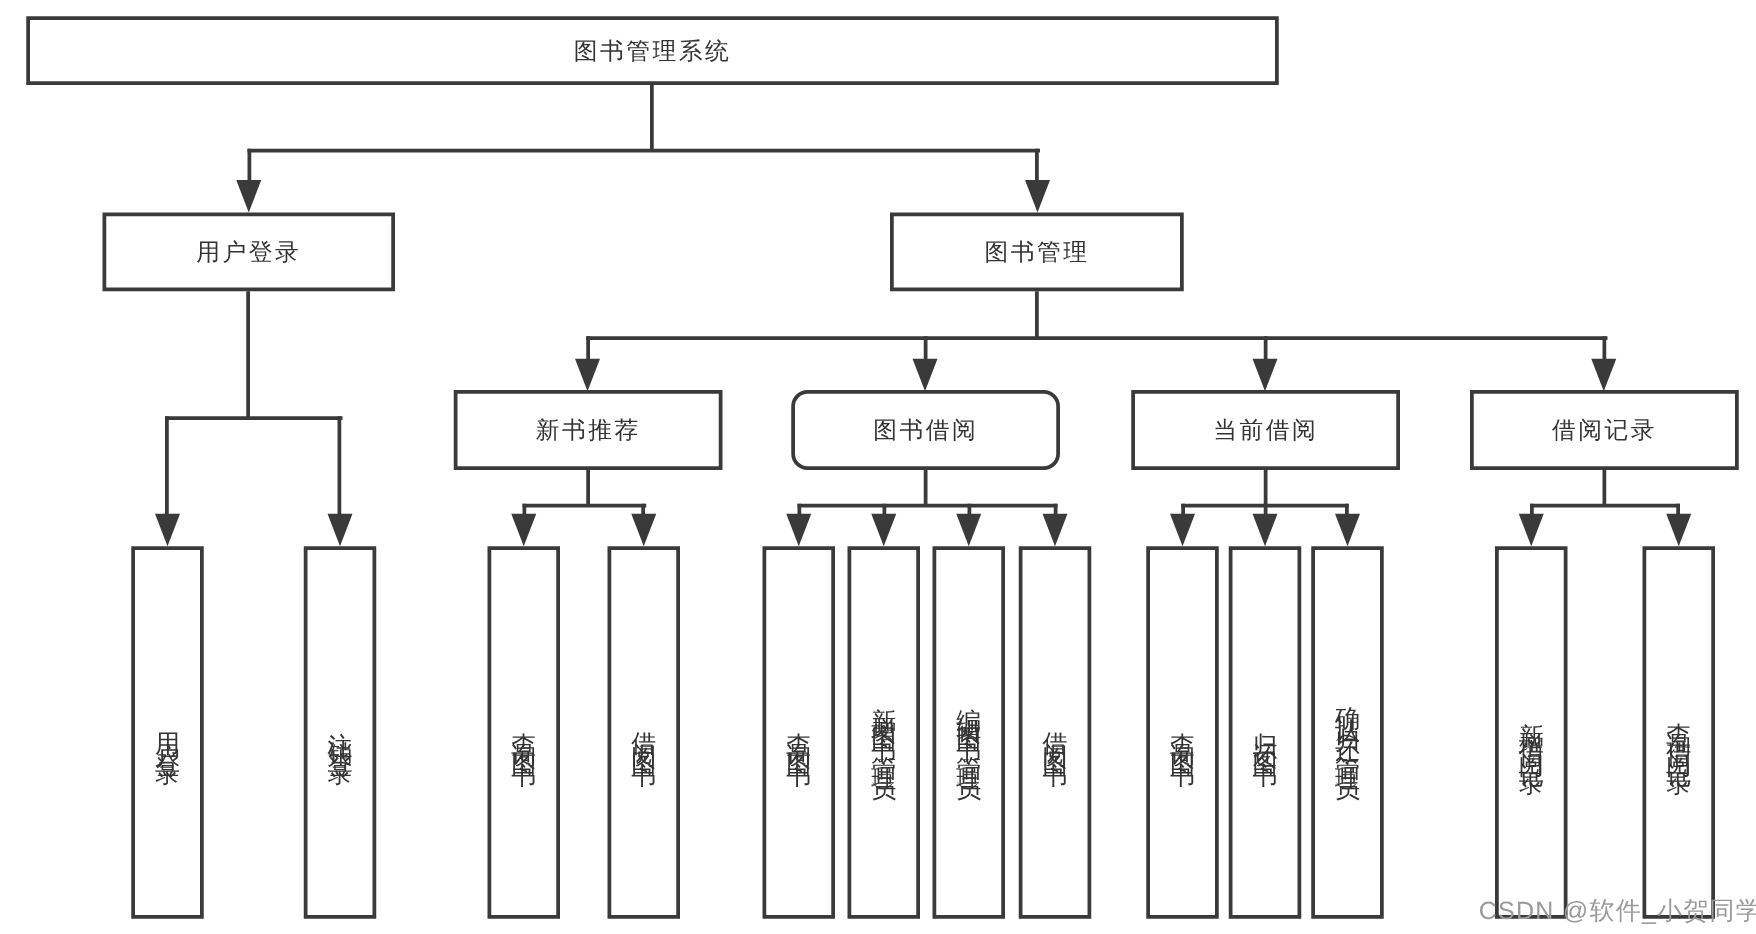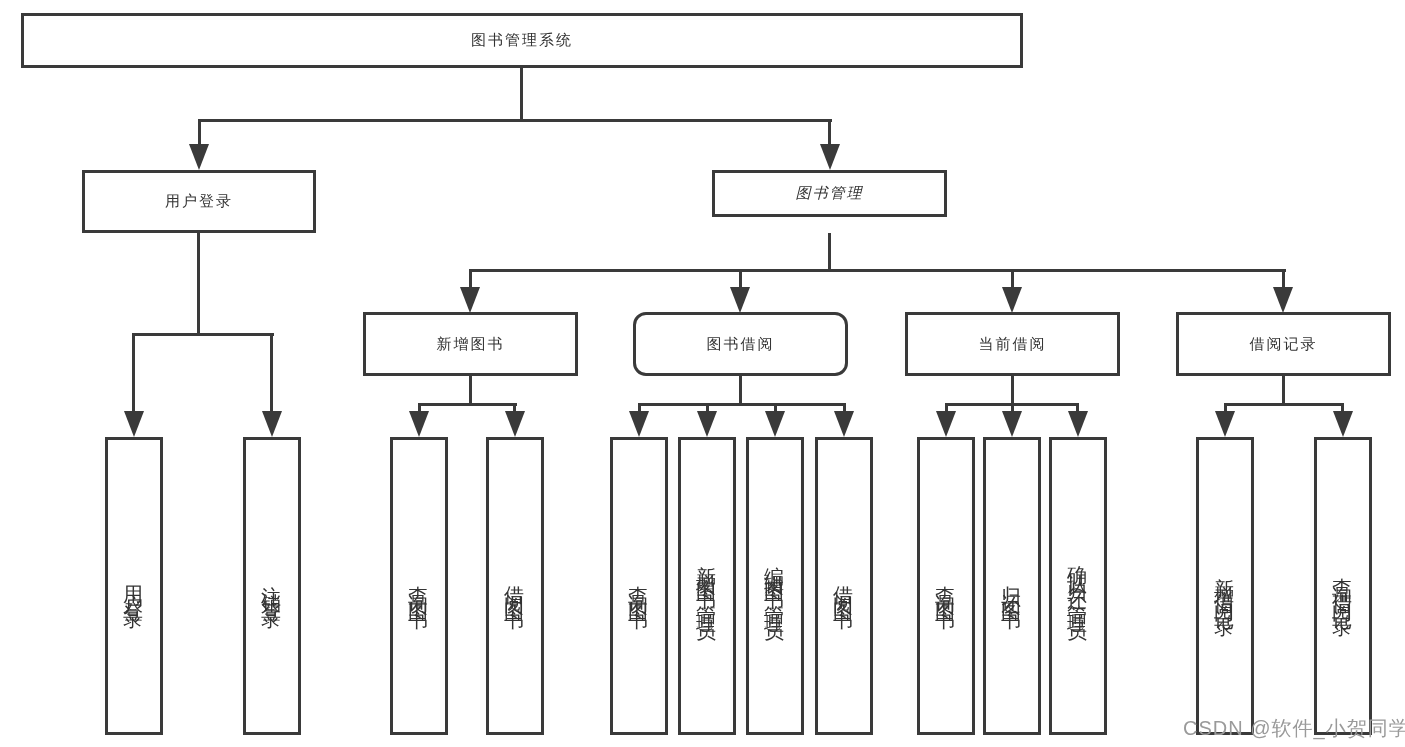--- a/index.html
+++ b/index.html
@@ -13,21 +13,21 @@
     overflow: hidden;
   }
   .box {
     position: absolute;
     background: #ffffff;
     border: 3px solid #3a3a3a;
     display: flex;
     align-items: center;
     justify-content: center;
     color: #333333;
-    font-size: 15px;
+    font-size: 19px;
     letter-spacing: 2px;
     text-align: center;
     white-space: nowrap;
   }
   .vbox {
     writing-mode: vertical-rl;
     text-orientation: mixed;
     font-size: 20px;
     letter-spacing: 8px;
     white-space: nowrap;
@@ -62,41 +62,41 @@
   <div class="box" style="left:21px; top:13px; width:1002px; height:55px;">图书管理系统</div>
 
   <div class="line" style="left:520px; top:68px; width:3px; height:53px;"></div>
   <div class="line" style="left:198px; top:119px; width:634px; height:3px;"></div>
   <div class="line" style="left:198px; top:119px; width:3px; height:32px;"></div>
   <div class="line" style="left:828px; top:119px; width:3px; height:32px;"></div>
   <div class="arrow" style="left:189px; top:144px;"></div>
   <div class="arrow" style="left:820px; top:144px;"></div>
 
   <div class="box" style="left:82px; top:170px; width:234px; height:63px;">用户登录</div>
-  <div class="box" style="left:712px; top:170px; width:235px; height:47px;font-style:italic;">图书管理</div>
+  <div class="box" style="left:712px; top:170px; width:235px; height:63px;">图书管理</div>
 
   <div class="line" style="left:197px; top:233px; width:3px; height:103px;"></div>
   <div class="line" style="left:132px; top:333px; width:142px; height:3px;"></div>
   <div class="line" style="left:132px; top:333px; width:3px; height:80px;"></div>
   <div class="line" style="left:270px; top:333px; width:3px; height:80px;"></div>
   <div class="arrow" style="left:124px; top:411px;"></div>
   <div class="arrow" style="left:262px; top:411px;"></div>
 
   <div class="line" style="left:828px; top:233px; width:3px; height:39px;"></div>
   <div class="line" style="left:469px; top:269px; width:817px; height:3px;"></div>
   <div class="line" style="left:469px; top:269px; width:3px; height:22px;"></div>
   <div class="line" style="left:739px; top:269px; width:3px; height:22px;"></div>
   <div class="line" style="left:1011px; top:269px; width:3px; height:22px;"></div>
   <div class="line" style="left:1282px; top:269px; width:3px; height:22px;"></div>
   <div class="arrow" style="left:460px; top:287px;"></div>
   <div class="arrow" style="left:730px; top:287px;"></div>
   <div class="arrow" style="left:1002px; top:287px;"></div>
   <div class="arrow" style="left:1273px; top:287px;"></div>
 
-  <div class="box" style="left:363px; top:312px; width:215px; height:64px;">新增图书</div>
+  <div class="box" style="left:363px; top:312px; width:215px; height:64px;">新书推荐</div>
   <div class="box" style="left:633px; top:312px; width:215px; height:64px;border-radius:13px;">图书借阅</div>
   <div class="box" style="left:905px; top:312px; width:215px; height:64px;">当前借阅</div>
   <div class="box" style="left:1176px; top:312px; width:215px; height:64px;">借阅记录</div>
 
   <div class="line" style="left:469px; top:376px; width:3px; height:29px;"></div>
   <div class="line" style="left:418px; top:403px; width:99px; height:3px;"></div>
   <div class="line" style="left:418px; top:403px; width:3px; height:12px;"></div>
   <div class="line" style="left:513px; top:403px; width:3px; height:12px;"></div>
   <div class="arrow" style="left:409px; top:411px;"></div>
   <div class="arrow" style="left:505px; top:411px;"></div>

